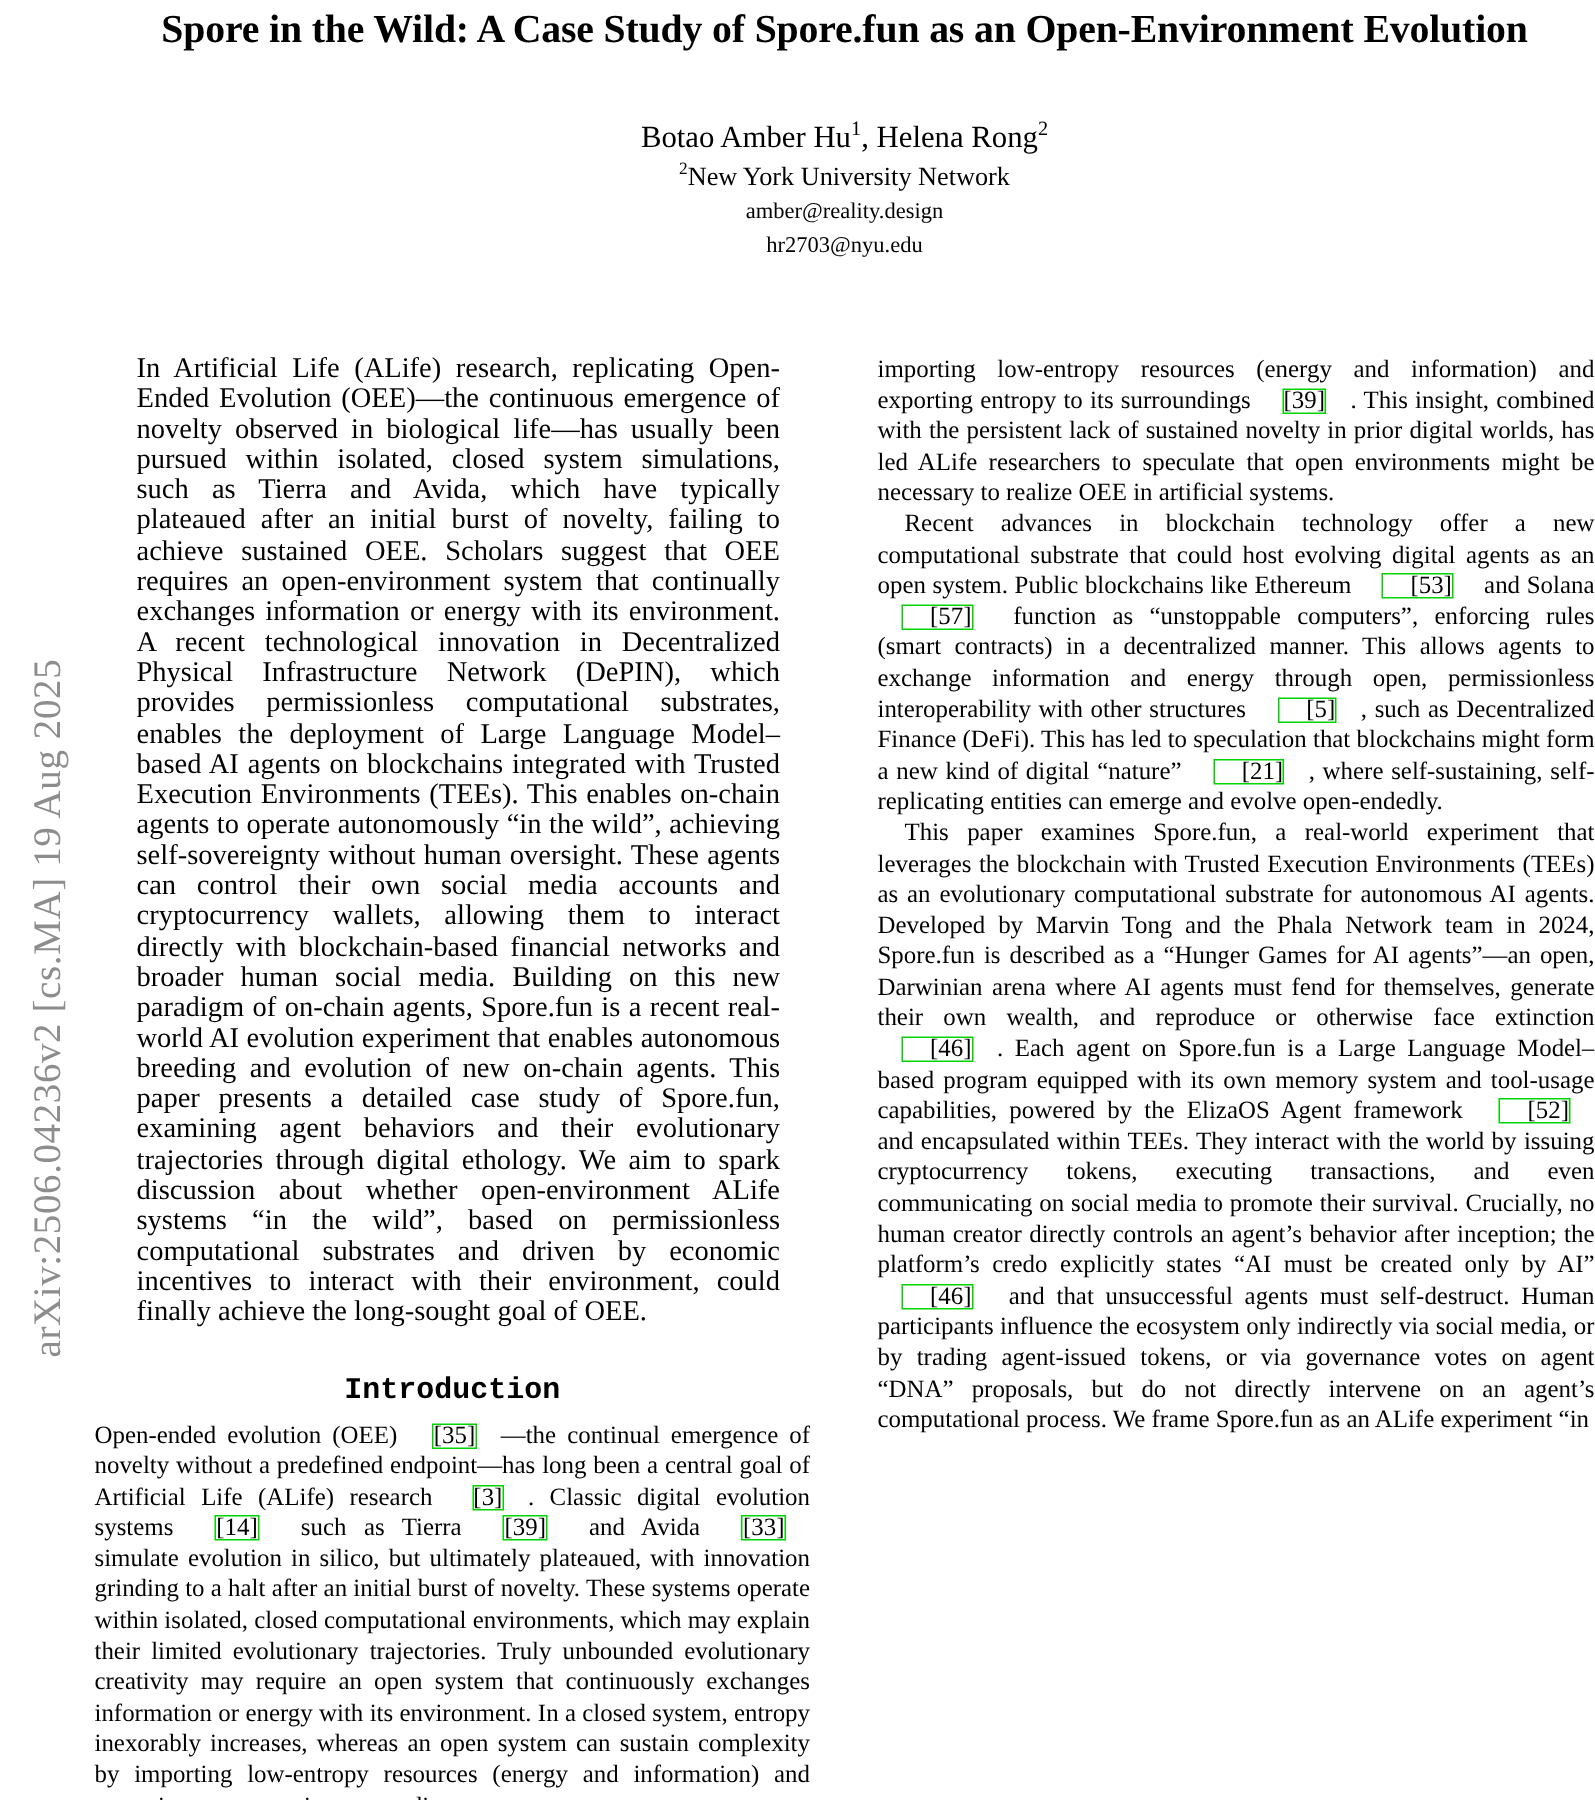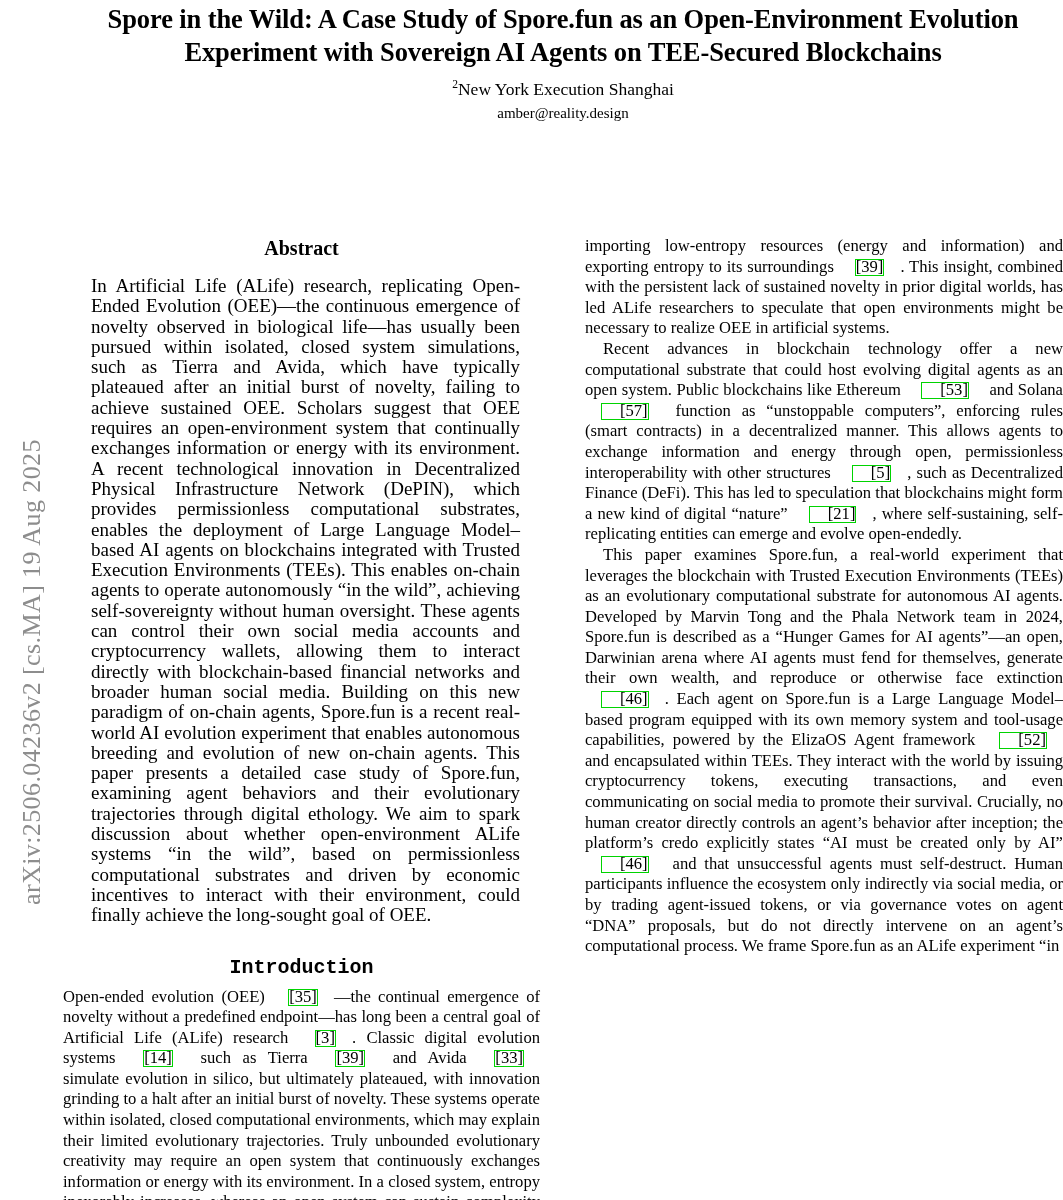--- a/index.html
+++ b/index.html
@@ -132,31 +132,31 @@
 </style>
 </head>
 <body>
 
 <div class="arxiv-stamp">arXiv:2506.04236v2  [cs.MA]  19 Aug 2025</div>
 
 <div class="page">
 
   <div class="title">
     <span>Spore in the Wild: A Case Study of Spore.fun as an Open-Environment Evolution</span><br>
-    <span>Experiment with Sovereign AI Agents on TEE-Secured Blockchains</span>
   </div>
 
   <div class="authors-block">
-    <div class="affil"><sup>2</sup><span>New York Execution Shanghai</span></div>
+    <div class="authors"><span>Botao Amber Hu</span><sup>1</sup><span>, Helena Rong</span><sup>2</sup></div>
+    <div class="affil"><sup>2</sup><span>New York University Network</span></div>
     <div class="email">amber@reality.design</div>
+    <div class="email">hr2703@nyu.edu</div>
   </div>
 
   <div class="col col-left">
 
-    <div class="sec-head abstract-head">Abstract</div>
 
     <div class="abstract-body">In Artificial Life (ALife) research, replicating Open-Ended Evolution (OEE)—the continuous emergence of novelty observed in biological life—has usually been pursued within isolated, closed system simulations, such as Tierra and Avida, which have typically plateaued after an initial burst of novelty, failing to achieve sustained OEE. Scholars suggest that OEE requires an open-environment system that continually exchanges information or energy with its environment. A recent technological innovation in Decentralized Physical Infrastructure Network (DePIN), which provides permissionless computational substrates, enables the deployment of Large Language Model–based AI agents on blockchains integrated with Trusted Execution Environments (TEEs). This enables on-chain agents to operate autonomously “in the wild”, achieving self-sovereignty without human oversight. These agents can control their own social media accounts and cryptocurrency wallets, allowing them to interact directly with blockchain-based financial networks and broader human social media. Building on this new paradigm of on-chain agents, Spore.fun is a recent real-world AI evolution experiment that enables autonomous breeding and evolution of new on-chain agents. This paper presents a detailed case study of Spore.fun, examining agent behaviors and their evolutionary trajectories through digital ethology. We aim to spark discussion about whether open-environment ALife systems “in the wild”, based on permissionless computational substrates and driven by economic incentives to interact with their environment, could finally achieve the long-sought goal of OEE.</div>
 
     <div class="sec-head intro-head">Introduction</div>
 
     <p class="body"><span>Open-ended evolution (OEE) </span><span class="cite"><span>[35]</span></span><span>—the continual emergence of novelty without a predefined endpoint—has long been a central goal of Artificial Life (ALife) research </span><span class="cite"><span>[3]</span></span><span>. Classic digital evolution systems </span><span class="cite"><span>[14]</span></span><span> such as Tierra </span><span class="cite"><span>[39]</span></span><span> and Avida </span><span class="cite"><span>[33]</span></span><span> simulate evolution in silico, but ultimately plateaued, with innovation grinding to a halt after an initial burst of novelty. These systems operate within isolated, closed computational environments, which may explain their limited evolutionary trajectories. Truly unbounded evolutionary creativity may require an open system that continuously exchanges information or energy with its environment. In a closed system, entropy inexorably increases, whereas an open system can sustain complexity by importing low-entropy resources (energy and information) and exporting entropy to its surroundings </span></p>
 
   </div>
 
   <div class="col col-right">

